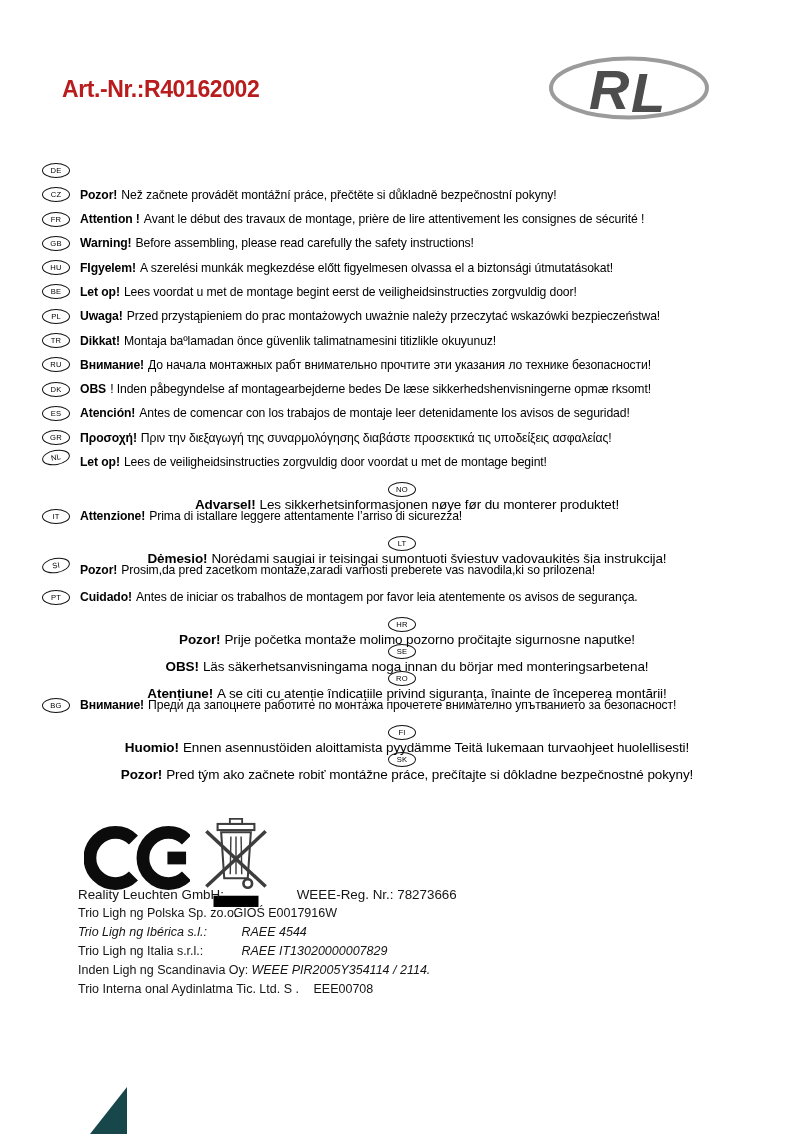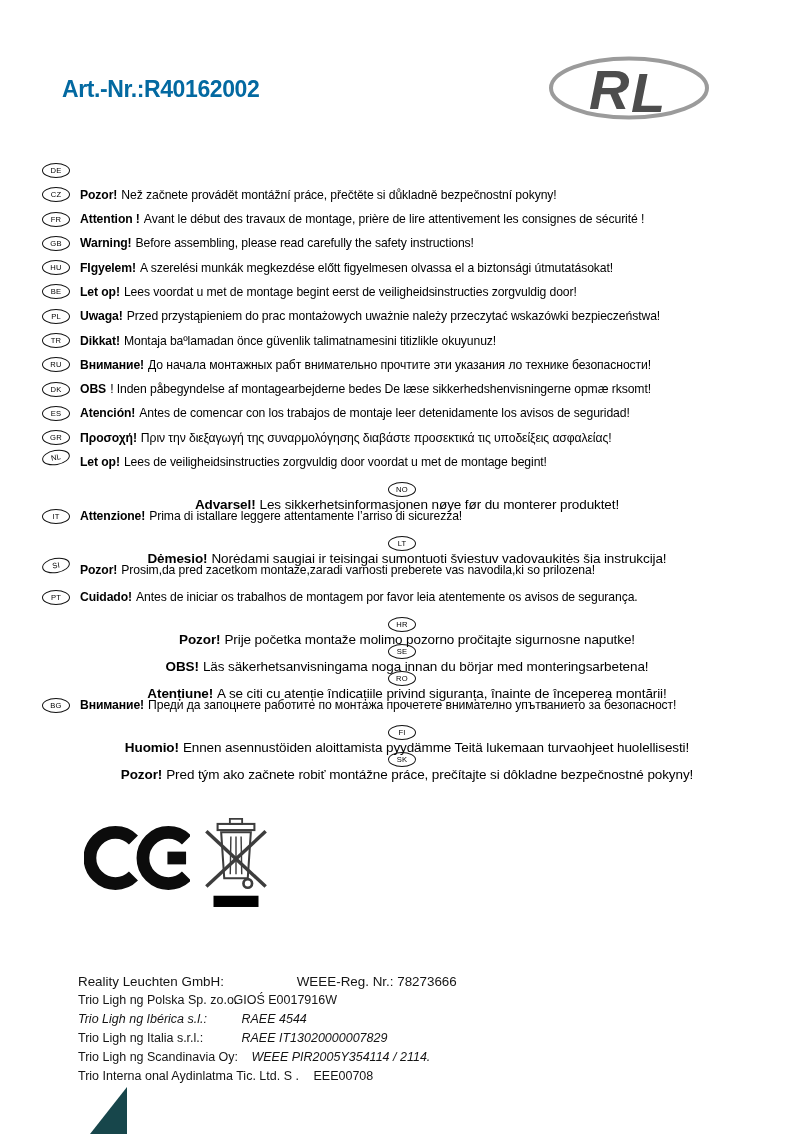--- a/index.html
+++ b/index.html
@@ -1,41 +1,41 @@
 <!DOCTYPE html>
 <html><head>
 <meta charset="utf-8">
 <style>
   html,body{margin:0;padding:0;background:#fff;}
   .page{position:relative;width:802px;height:1134px;background:#fff;overflow:hidden;
         font-family:"Liberation Sans","DejaVu Sans",sans-serif;color:#000;}
 
   
   .title{position:absolute;left:62px;top:76px;font-size:23px;font-weight:bold;
-         letter-spacing:-0.4px;color:#0369a1;}
+         letter-spacing:-0.4px;color:#b91c1c;}
   .logo{position:absolute;left:547px;top:55px;width:164px;height:66px;}
 
   
   .warnings{position:absolute;left:42px;top:163px;width:730px;list-style:none;margin:0;padding:0;}
   .warnings li{display:flex;align-items:center;height:15px;margin-bottom:9.3px;
                font-size:12.2px;letter-spacing:-0.1px;white-space:nowrap;text-align:center;}
   .warnings li:nth-child(n+13){margin-bottom:12px;}
   .warnings li.em{height:16.5px;font-size:13.5px;margin-bottom:10.5px;flex-direction:column;}
   .badge{flex:0 0 auto;width:28px;height:15px;border:1.4px solid #111;border-radius:50%;
          display:flex;align-items:center;justify-content:center;
          font-size:7.6px;letter-spacing:0.2px;margin-right:10px;box-sizing:border-box;}
   .raised .badge{transform:translateY(-5px) rotate(-10deg);}
   .kw{font-weight:bold;margin-right:4px;}
 
   
   .ce{position:absolute;left:84px;top:824px;}
   .weee{position:absolute;left:205px;top:818px;}
 
   
-  .company{position:absolute;left:78px;top:972px;font-size:12.5px;color:#141414;}
+  .company{position:absolute;left:78px;top:885px;font-size:12.5px;color:#141414;}
   .crow{height:19px;line-height:19px;white-space:nowrap;}
   .crow:first-child{font-size:13.4px;}
   .cname{display:inline-block;}
   .w0{width:215px;} .w1{width:152px;} .w2{width:160px;font-style:italic;}
   .w3{width:160px;} .w4{width:170px;} .w5{width:232px;}
   .cval.it{font-style:italic;}
 
   
   .corner{position:absolute;left:90px;top:1087px;width:37px;height:47px;
           clip-path:polygon(100% 0,100% 100%,0 100%);}
@@ -206,21 +206,21 @@
     </div>
     <div class="crow">
       <span class="cname w2">Trio Ligh ng Ibérica s.l.:</span>
       <span class="cval it">RAEE 4544</span>
     </div>
     <div class="crow">
       <span class="cname w3">Trio Ligh ng Italia s.r.l.:</span>
       <span class="cval it">RAEE IT13020000007829</span>
     </div>
     <div class="crow">
-      <span class="cname w4">Trio Ligh ng Scandinavia Oy:</span>
+      <span class="cname w4">Inden Ligh ng Scandinavia Oy:</span>
       <span class="cval it">WEEE PIR2005Y354114 / 2114.</span>
     </div>
     <div class="crow">
       <span class="cname w5">Trio Interna onal Aydinlatma Tic. Ltd. S .</span>
       <span class="cval">EEE00708</span>
     </div>
   </div>
 
   <div class="corner" style="background: rgb(23, 70, 75);"></div>
 

